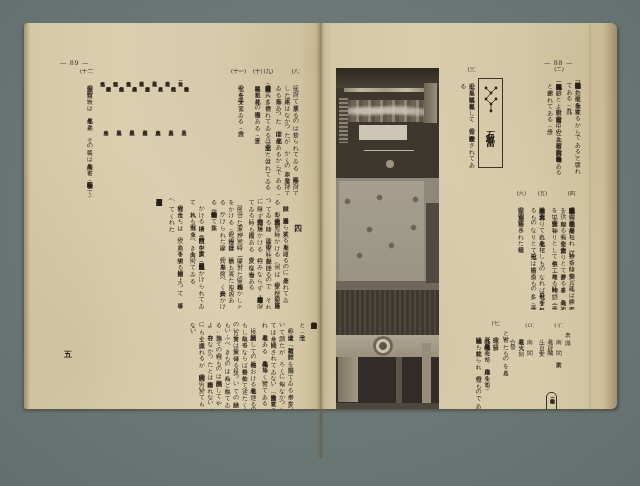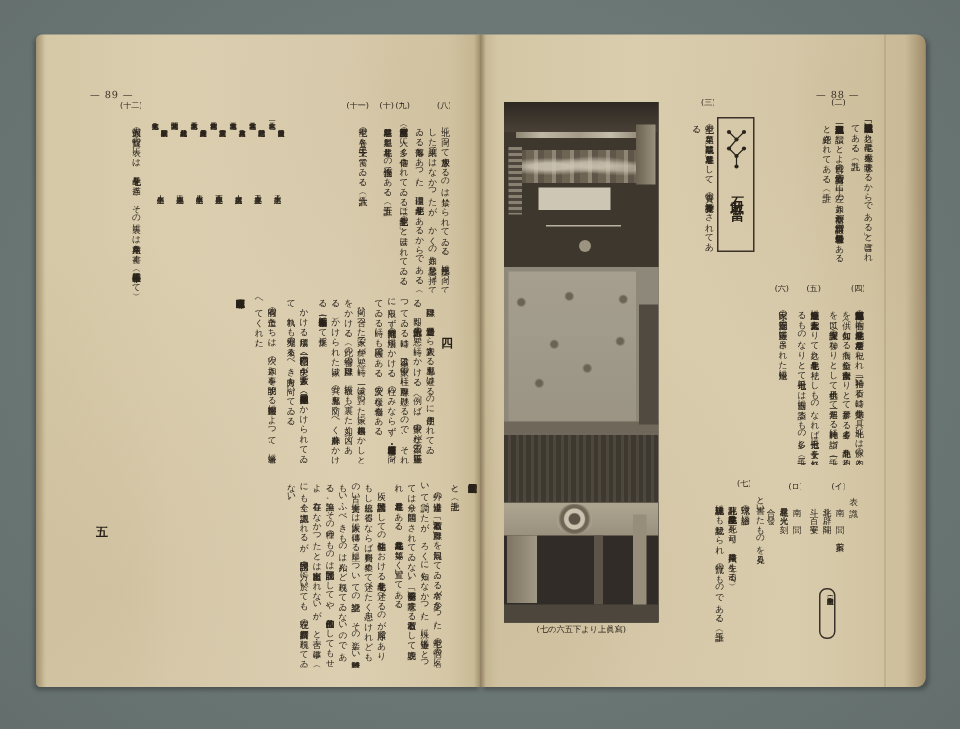--- a/index.html
+++ b/index.html
@@ -5,21 +5,21 @@
   * { box-sizing: border-box; }
   html, body { margin: 0; padding: 0; }
   body {
     width: 640px; height: 486px; position: relative; overflow: hidden;
     background: #6d7977;
     font-family: "DejaVu Serif", serif;
   }
   .scan { position: absolute; left: 0; top: 0; width: 640px; height: 486px;
     background: radial-gradient(ellipse at 50% 45%, #75817f 0%, #6b7775 60%, #646f6d 100%); }
 
-  .page { position: absolute; top: 23px; height: 435px; overflow: hidden; }
+  .page { position: absolute; top: 23px; height: 386px; overflow: hidden; }
   .page.left {
     left: 24px; width: 296px;
     background: linear-gradient(90deg, #c4b591 0%, #d5c8a7 2.5%, #dbceaf 30%, #dccfb1 70%, #d5c7a6 93%, #c6b792 100%);
     border-radius: 4px 0 0 3px;
     box-shadow: -1px 2px 3px rgba(0,0,0,.28);
   }
   .page.right {
     left: 320px; width: 297px;
     background: linear-gradient(90deg, #c2b38f 0%, #d4c7a6 4%, #dacdae 35%, #d9ccad 70%, #d3c5a3 88%, #cbbb97 96%, #bba985 100%);
     border-radius: 0 6px 6px 0;

